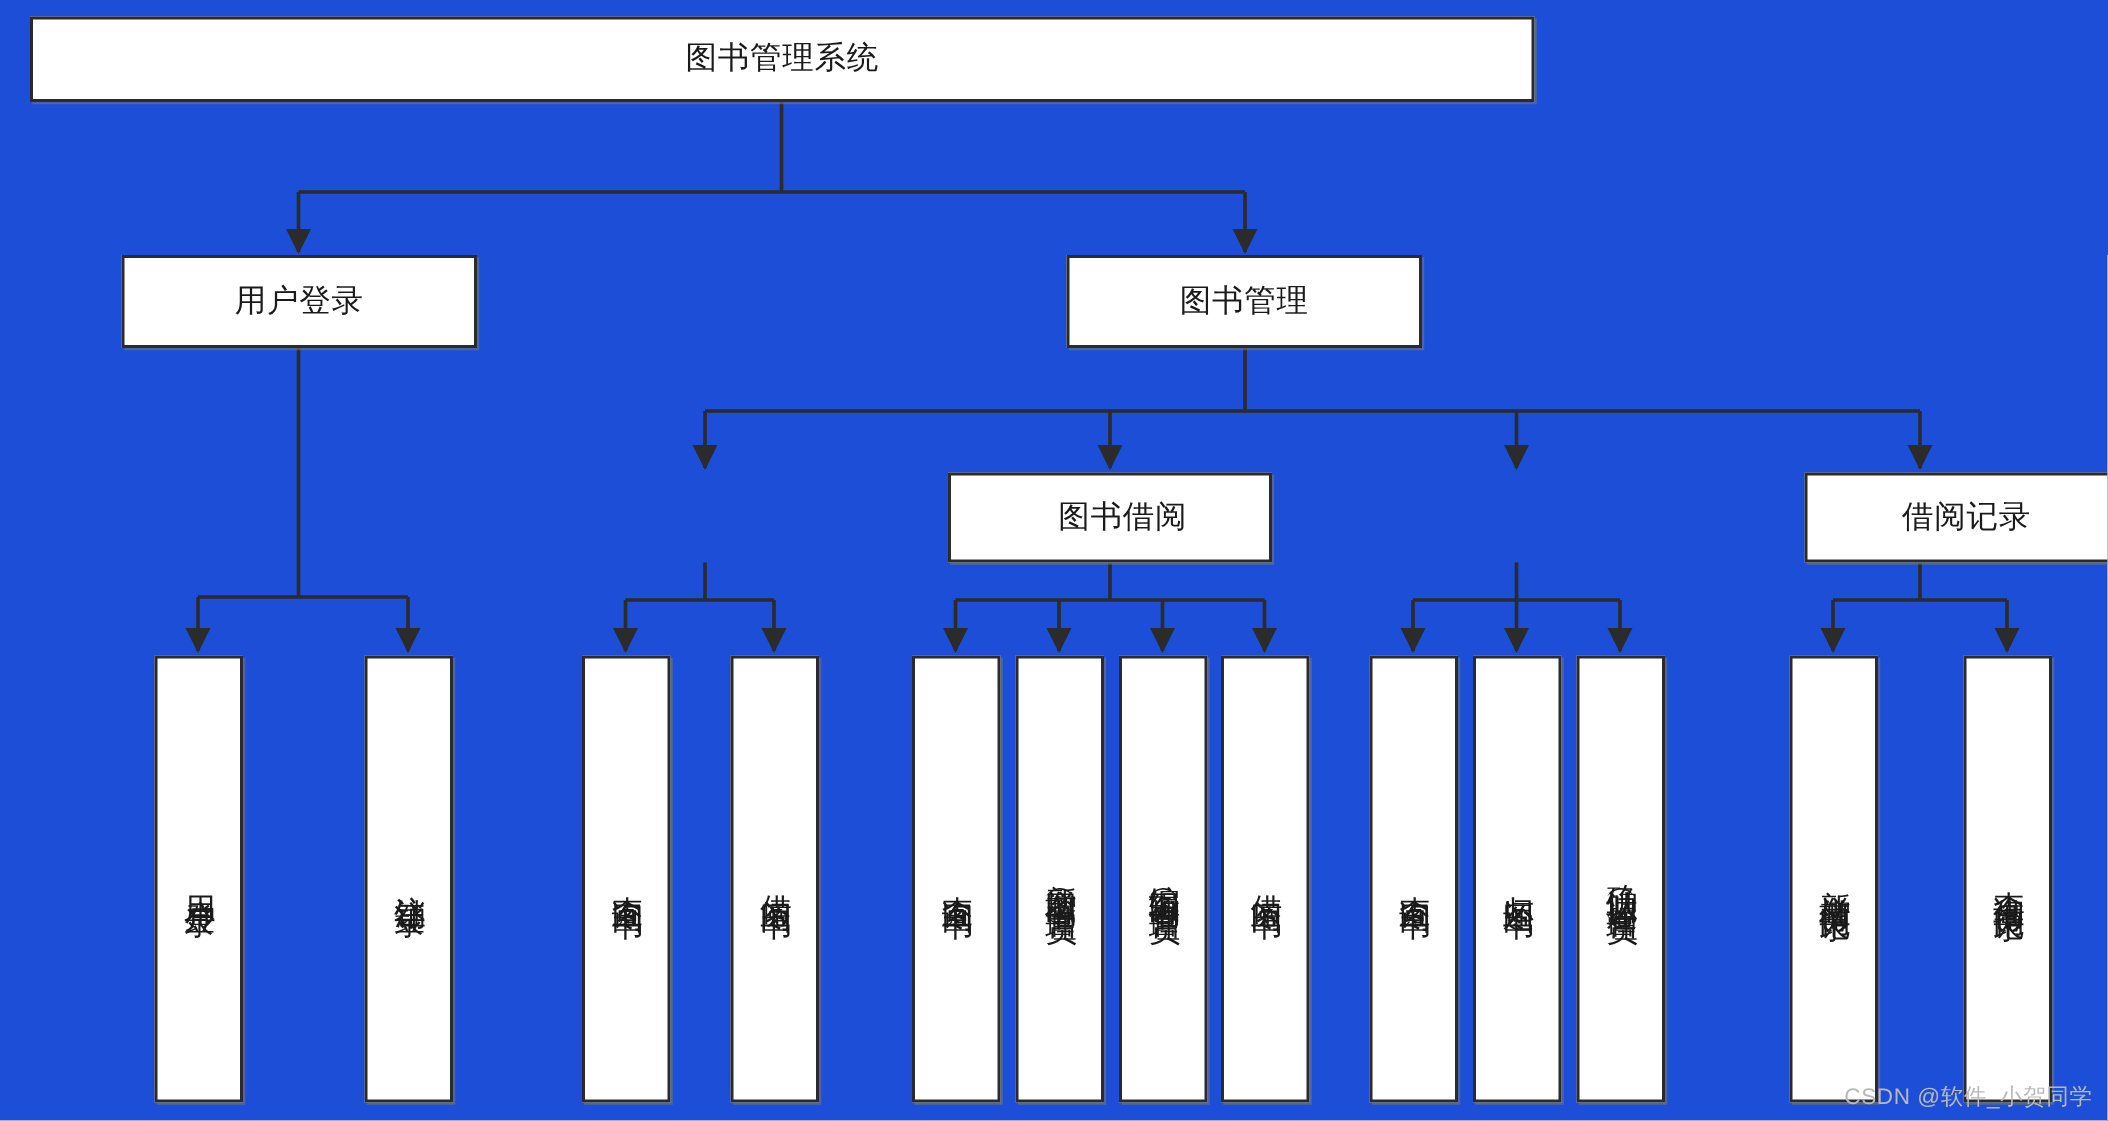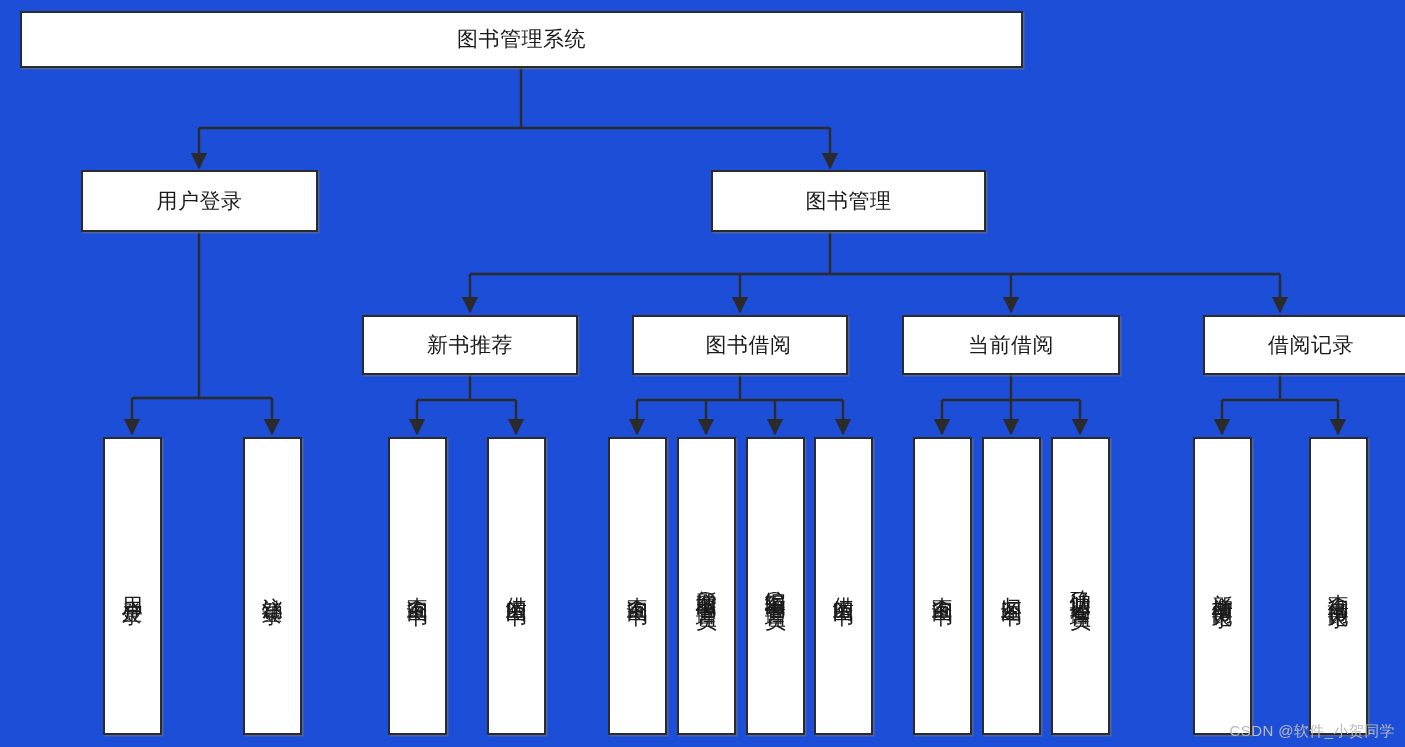--- a/index.html
+++ b/index.html
@@ -133,35 +133,29 @@
   </svg>
 
   <div class="node h" style="left:20px; top:11px; width:1003px; height:57px;">
     <span class="label">图书管理系统</span>
   </div>
 
   <div class="node h" style="left:81px; top:170px; width:237px; height:62px;">
     <span class="label">用户登录</span>
   </div>
 
-  <div class="node h" style="left:711px; top:170px; width:275px; height:62px;">
+  <div class="node h" style="left:711px; top:170px; width:237px; height:62px;">
     <span class="label">图书管理</span>
   </div>
 
-  <div class="node h" style="left:362px; top:315px; width:216px; height:60px;">
-    <span class="label">新书推荐</span>
-  </div>
 
   <div class="node h" style="left:632px; top:315px; width:216px; height:60px;padding-left:17px;">
     <span class="label">图书借阅</span>
   </div>
 
-  <div class="node h" style="left:902px; top:315px; width:218px; height:60px;">
-    <span class="label">当前借阅</span>
-  </div>
 
   <div class="node h" style="left:1172px; top:315px; width:216px; height:60px;margin-left:31px;">
     <span class="label">借阅记录</span>
   </div>
 
   <div class="node v" style="left:103px; top:437px; width:59px; height:298px;">
     <span class="label">用户登录</span>
   </div>
 
   <div class="node v" style="left:243px; top:437px; width:59px; height:298px;">

